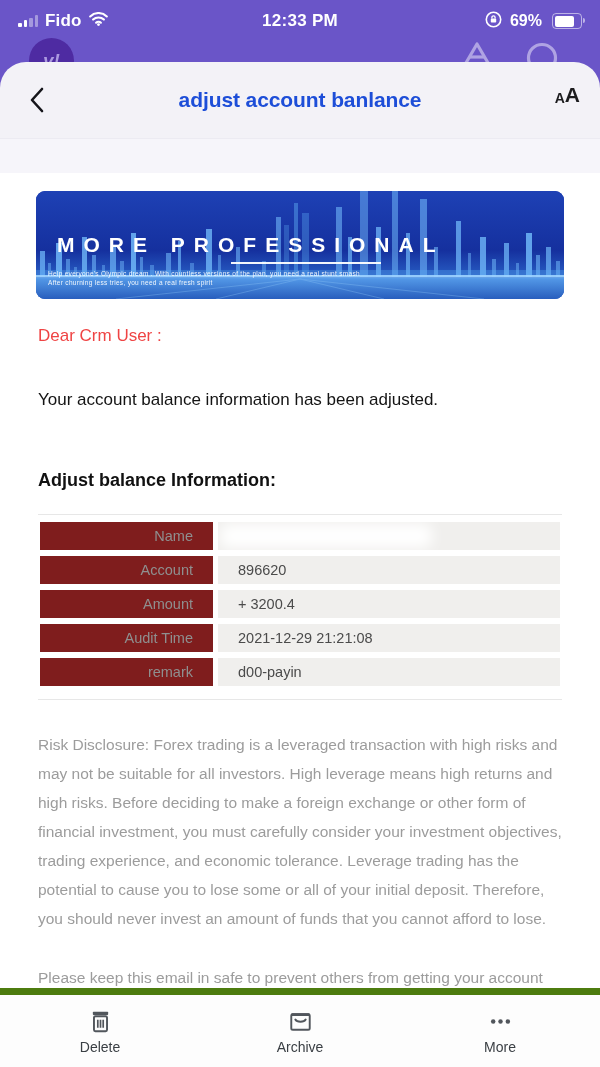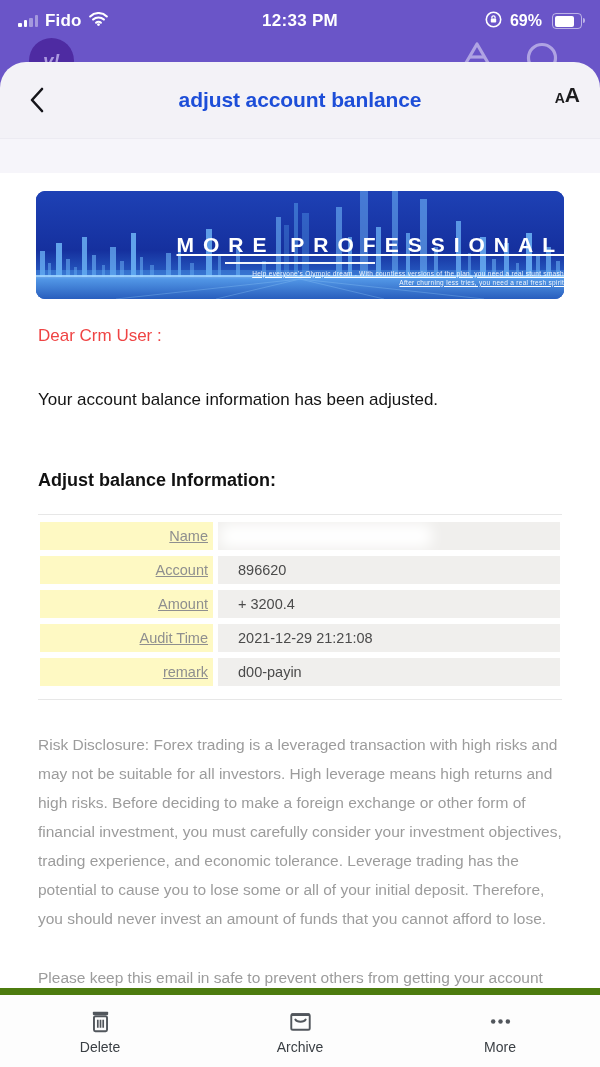--- a/index.html
+++ b/index.html
@@ -47,35 +47,35 @@
   .textsize-btn .a-small{font-size:14px;font-weight:700;}
   .textsize-btn .a-large{font-size:21px;font-weight:700;}
   .subheader{height:34px;flex:0 0 auto;background:#F6F5FA;border-top:1px solid rgba(110,110,140,.07);}
   
   .email-body{flex:1 1 auto;background:#fff;overflow:hidden;position:relative;}
   .banner{
     position:relative;margin:18px 36px 0;height:108px;border-radius:9px;overflow:hidden;
     background:#1B3BAD;
   }
   .banner svg{position:absolute;inset:0;display:block;}
-  .banner-text{position:absolute;top:42px;left:0;right:0;text-align:right;color:#fff;text-decoration:underline;}
+  .banner-text{position:absolute;top:42px;left:12px;right:0;text-align:left;color:#fff;}
   .banner-title{font-size:21px;font-weight:600;letter-spacing:9px;text-indent:9px;white-space:nowrap;}
   .banner-underline{width:150px;height:1.6px;background:rgba(255,255,255,.95);margin:5px auto 5px;}
   .banner-tagline{font-size:6.5px;line-height:9px;color:rgba(255,255,255,.92);filter:blur(.3px);letter-spacing:.3px;}
   .greeting{margin:27px 38px 0;font-size:17px;color:#ef4444;}
   .intro{margin:44px 38px 0;font-size:17px;color:#141414;}
   .section-heading{margin:60px 38px 0;font-size:18px;font-weight:700;color:#111;}
   .rule{height:0;border-top:1px solid #E7E7E7;margin:0 38px;}
   .rule.top{margin-top:23px;}
   .rule.bottom{margin-top:13px;}
   .info-table{margin:7px 40px 0;display:flex;flex-direction:column;gap:6px;}
   .info-row{display:flex;height:28px;font-size:14.5px;}
   .cell-label{
-    flex:0 0 173px;background:#fef9c3;color:#8F8F8F;
-    display:flex;align-items:center;justify-content:flex-end;padding-right:5px;box-sizing:border-box;text-decoration:underline;
+    flex:0 0 173px;background:#7f1d1d;color:#8F8F8F;
+    display:flex;align-items:center;justify-content:flex-end;padding-right:20px;box-sizing:border-box;
   }
   .cell-value{
     flex:1 1 auto;margin-left:5px;background:#F0EFED;color:#4B4B4B;
     display:flex;align-items:center;padding-left:20px;box-sizing:border-box;position:relative;overflow:hidden;
   }
   .redaction{position:absolute;left:2px;top:2px;bottom:2px;width:62%;background:#fff;filter:blur(7px);border-radius:8px;}
   .risk{margin:30px 38px 0;font-size:15.5px;line-height:29px;color:#9C9C9C;}
   .footer-note{margin:30px 38px 0;font-size:15.5px;line-height:29px;color:#9C9C9C;}
   
   .toolbar{

